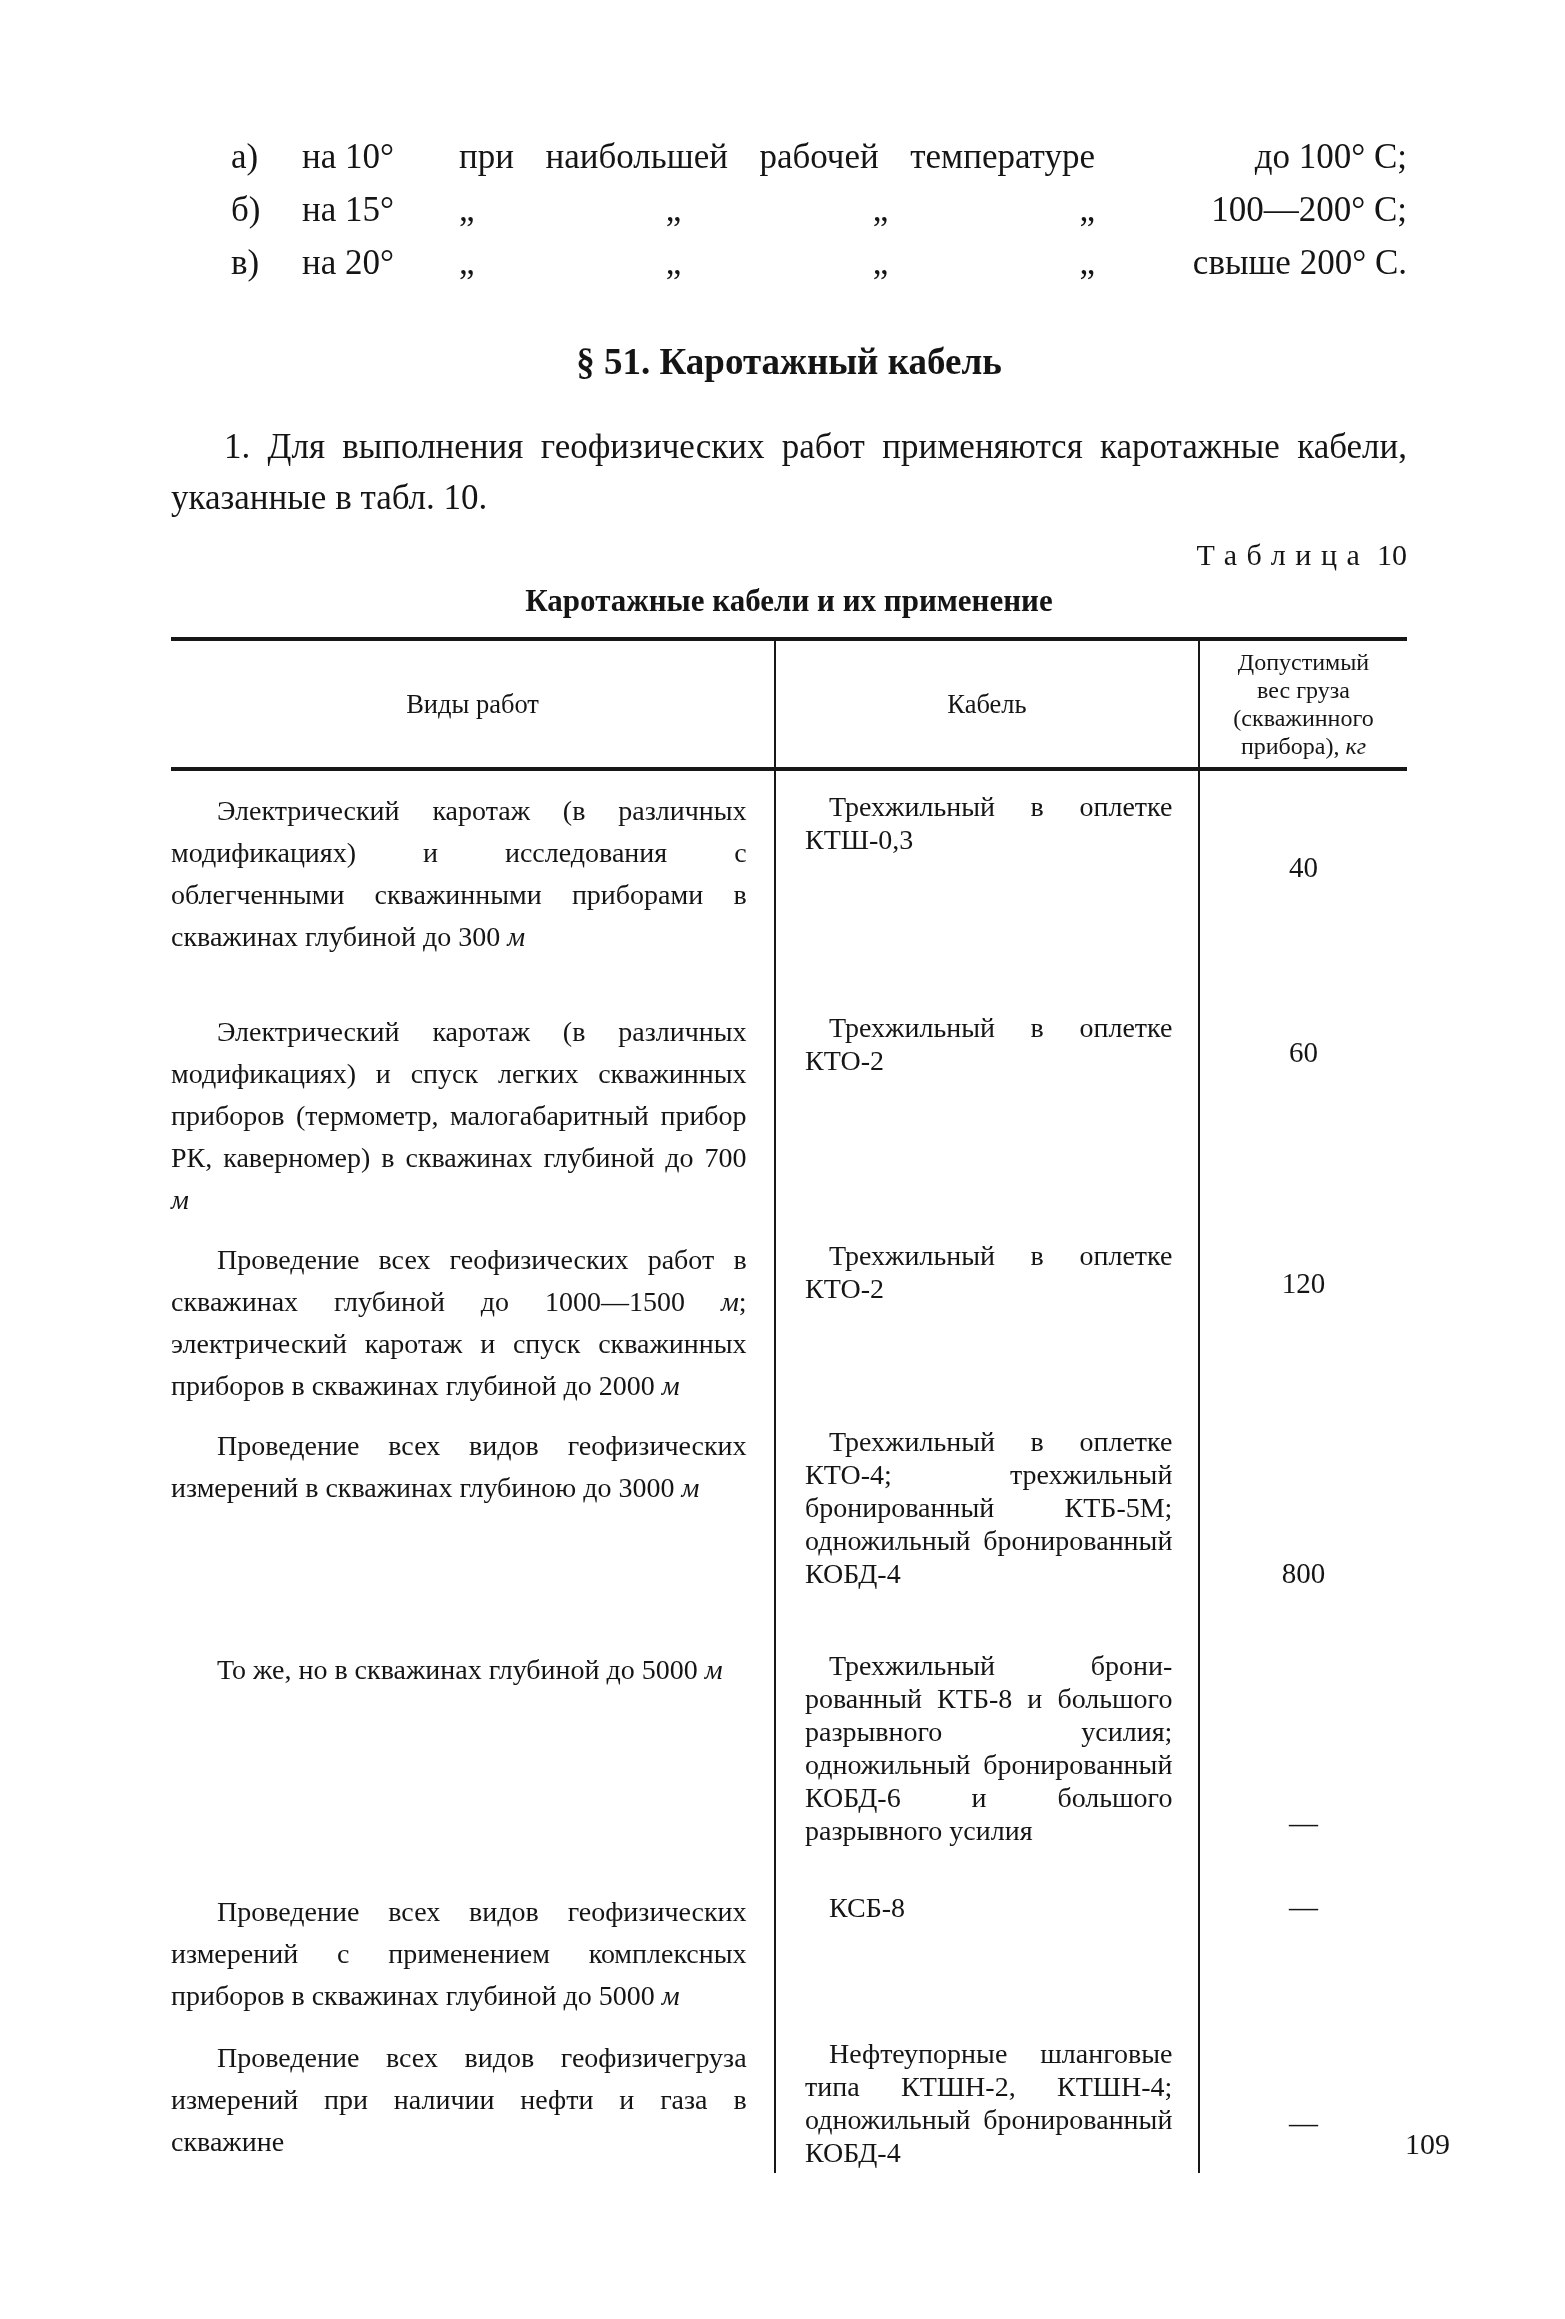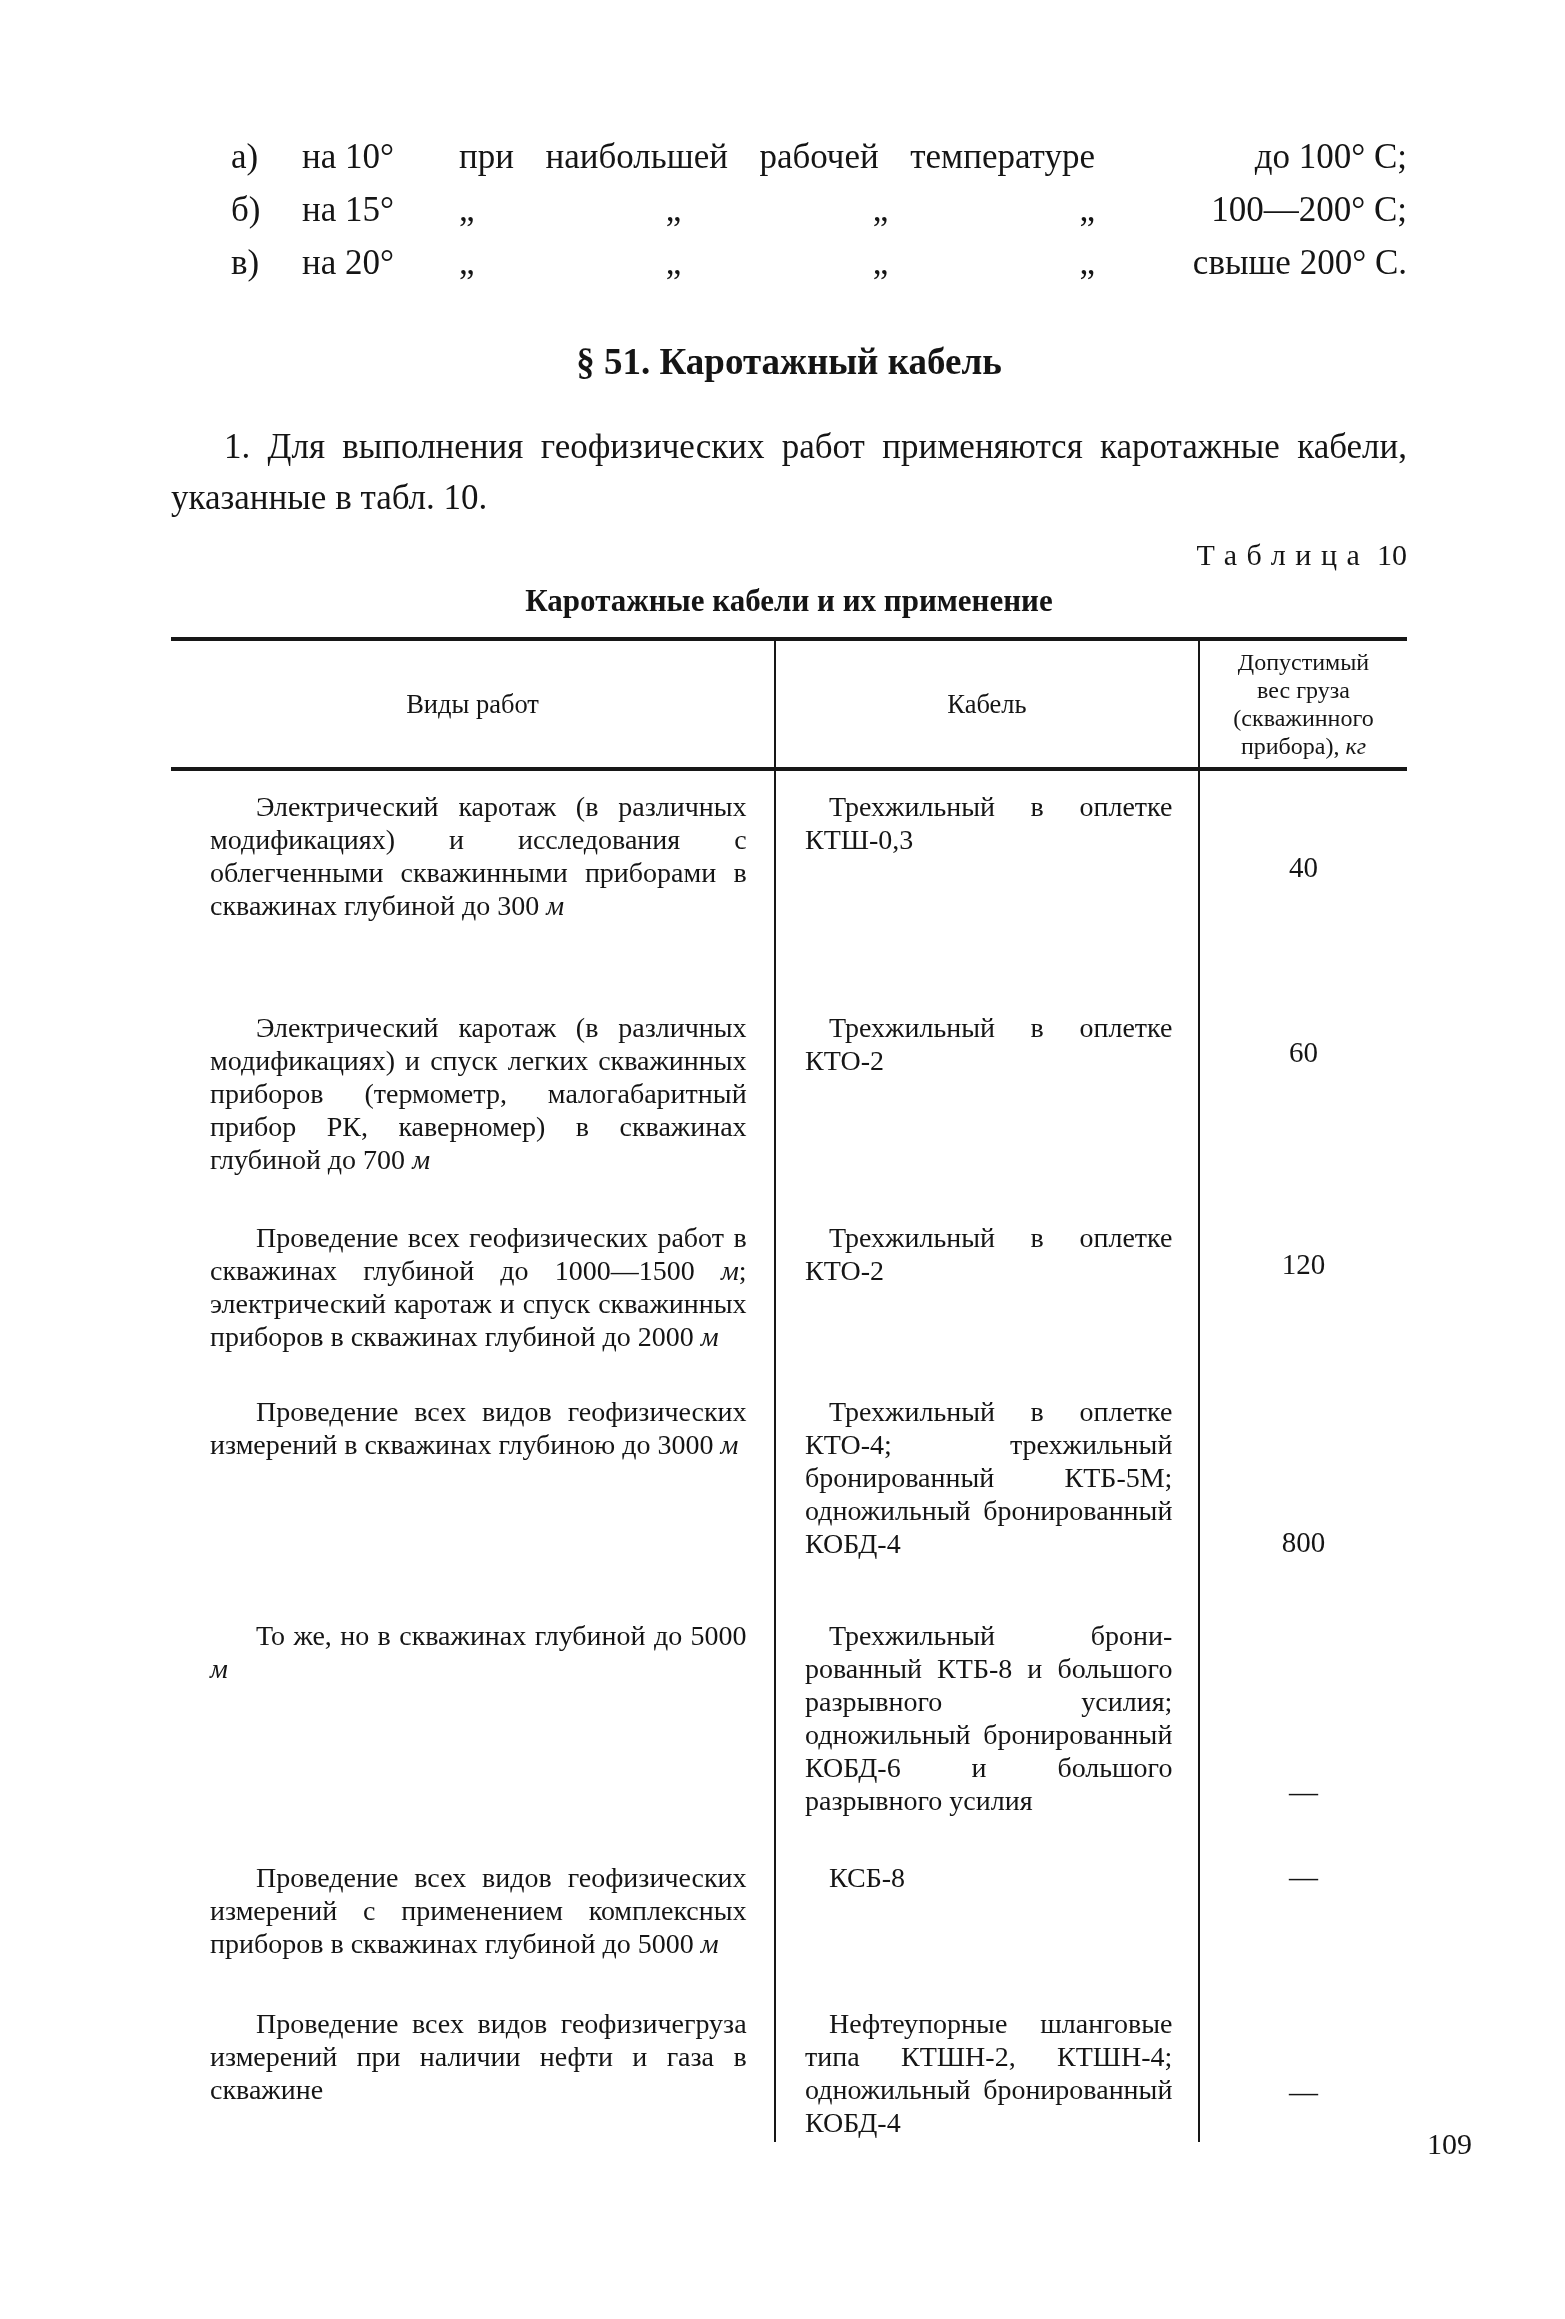--- a/index.html
+++ b/index.html
@@ -36,21 +36,21 @@
   .cell { box-sizing:border-box; }
   .vr { border-right:2.7px solid #171717; }
   .hcell {
     border-bottom:4.6px solid #171717;
     display:flex; align-items:center; justify-content:center;
     text-align:center; font-size:26.5px; min-height:106px; padding:5.5px 7.3px;
   }
   .hcell.weight-h { font-size:24px; line-height:28px; padding:7.3px 3.7px; }
   .pre { white-space:pre-line; }
 
-  .work  { padding:18.3px 27.4px 0 0;   font-size:28px; line-height:33px; text-align:justify; text-indent:46px;margin-left:39px; }
+  .work  { padding:18.3px 27.4px 0 0;   font-size:28px; line-height:42px; text-align:justify; text-indent:46px; }
   .cable { padding:18.3px 25.6px 0 29px; font-size:28px; line-height:33px; text-align:justify; text-indent:24px; }
   .weight{ font-size:29px; display:flex; flex-direction:column; align-items:center; }
   .w-start { justify-content:flex-start; }
   .w-end   { justify-content:flex-end; }
   .w-r1 { padding-top:80px; }
   .w-r2 { padding-top:44px; }
   .w-r3 { padding-top:46px; }
   .w-r4 { padding-bottom:41px; }
   .w-r5 { padding-bottom:33px; }
   .w-r6 { padding-top:18.3px; }
@@ -58,21 +58,21 @@
   .mh1 { min-height:221px; }
   .mh2 { min-height:210px; }
   .mh3 { min-height:174px; }
   .mh4 { min-height:224px; }
   .mh5 { min-height:242px; }
   .mh6 { min-height:146px; }
   .mh7 { min-height:154px; }
 
   .it { font-style:italic; }
 
-  .page-number { position:absolute; top:2127px; right:93px; font-size:30px; }
+  .page-number { position:absolute; top:2127px; right:115px; font-size:30px; }
 </style>
 </head>
 <body>
 
 <div class="page">
   <div class="content">
 
     <div class="temp-notes">
       <div class="temp-row">
         <span class="t-label">а)</span>

